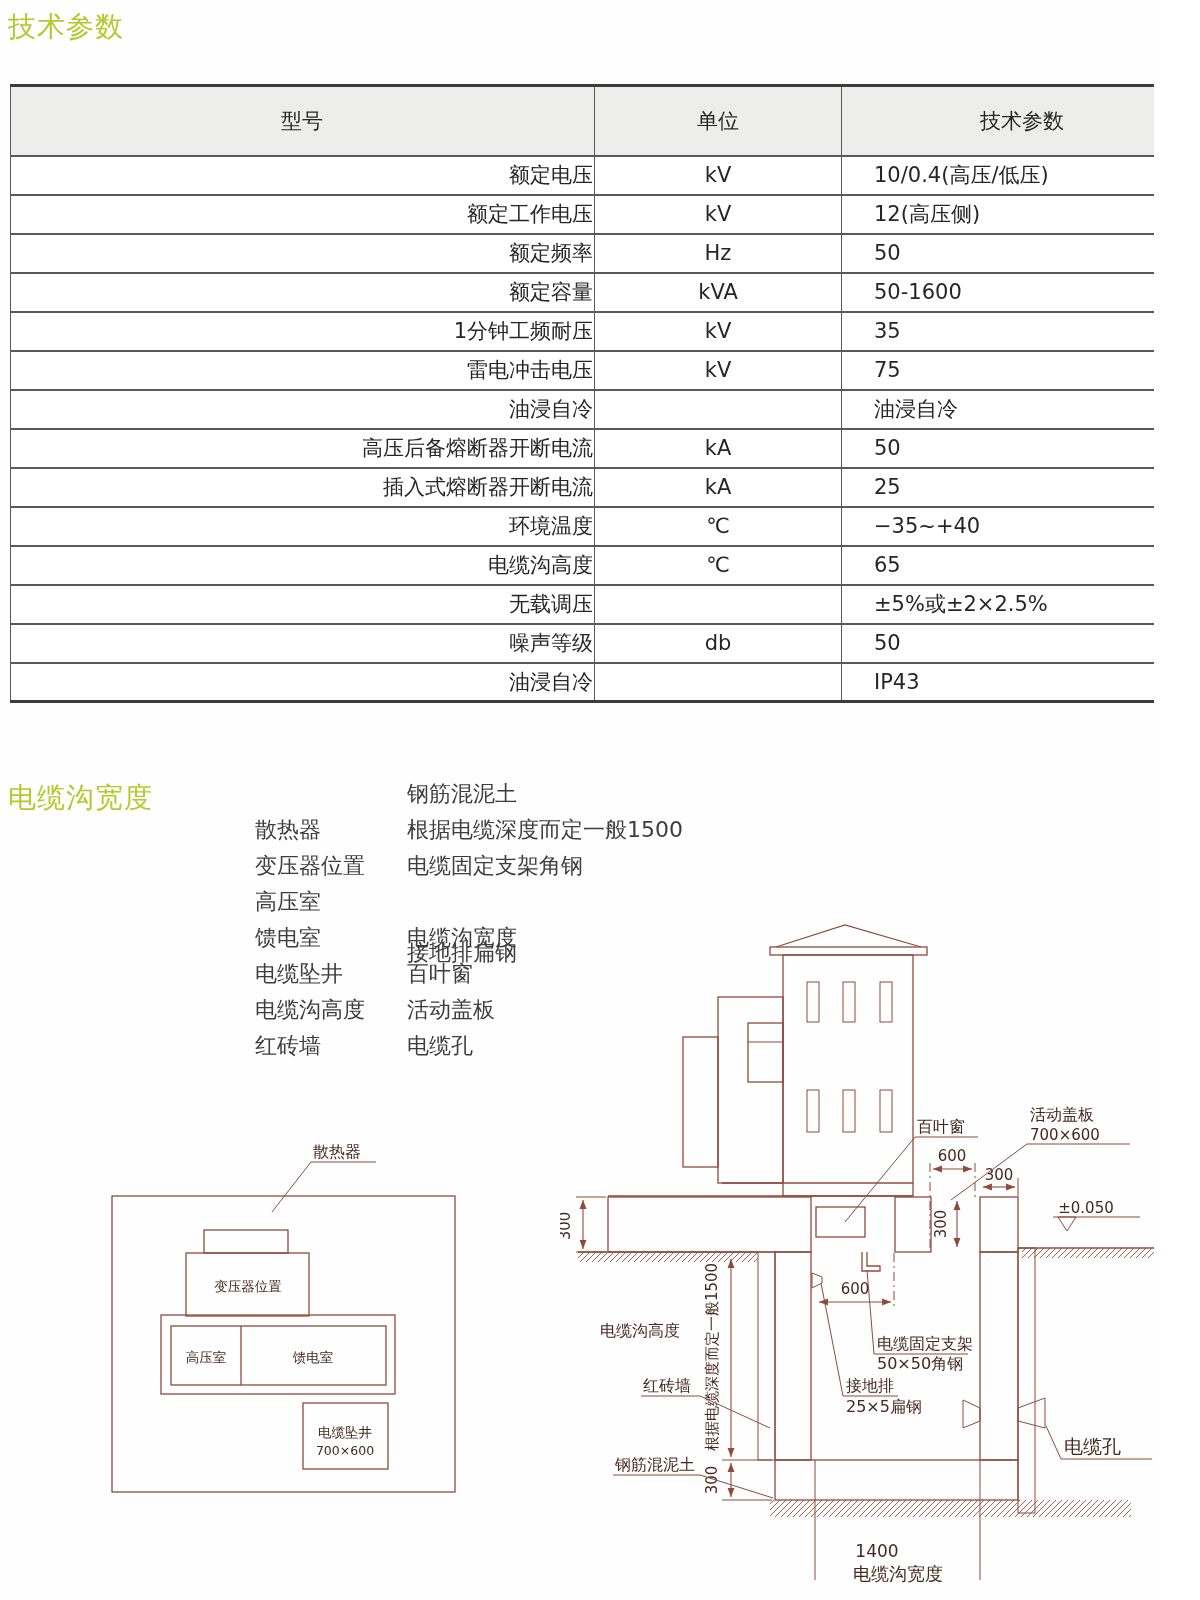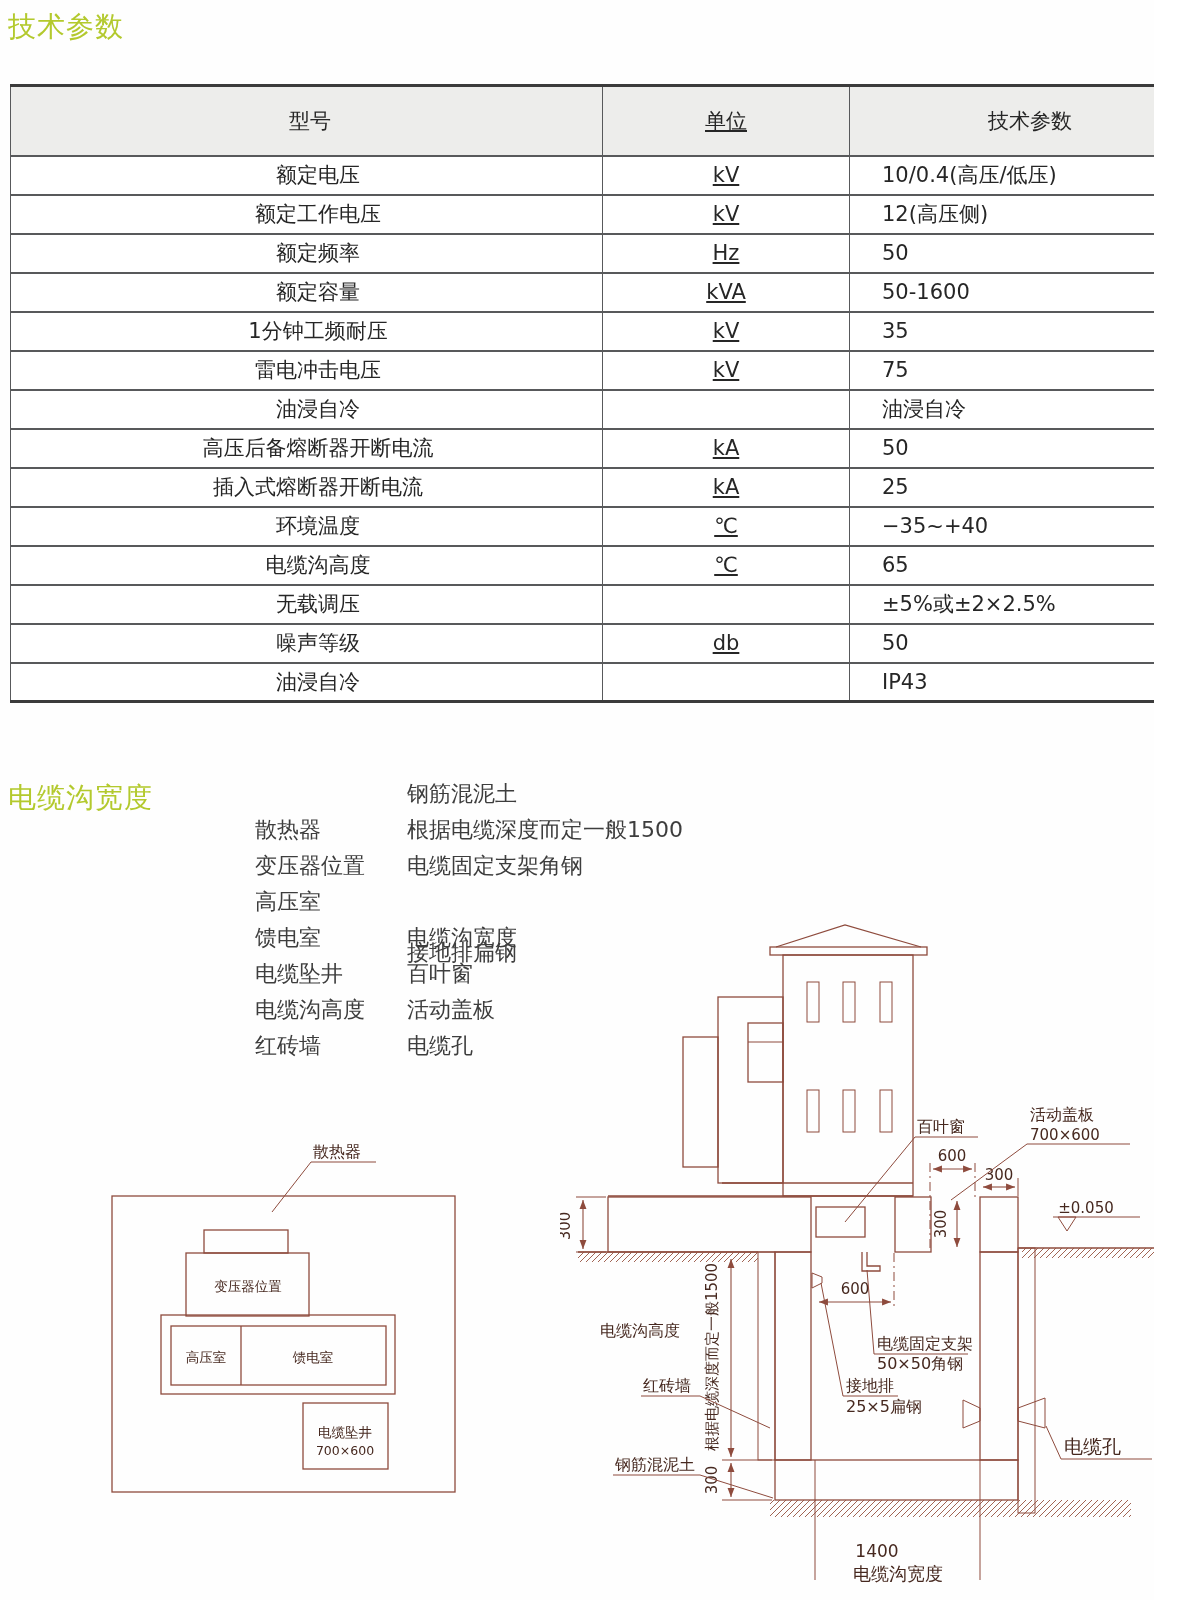--- a/index.html
+++ b/index.html
@@ -8,24 +8,24 @@
 
   .sec-title{position:absolute;left:8px;color:#b3c92d;font-size:28px;font-weight:500;letter-spacing:1px;white-space:nowrap;}
   #title1{top:8px;}
   #title2{top:779px;}
 
   table.spec{position:absolute;left:10px;top:84px;width:1186px;border-collapse:collapse;table-layout:fixed;
     font-size:21px;color:#262626;border:1px solid #58595b;border-top:3px solid #3b3b3b;border-bottom:3px solid #3b3b3b;}
   table.spec th,table.spec td{border:1px solid #58595b;border-top-width:2px;font-weight:normal;overflow:hidden;white-space:nowrap;}
   table.spec thead tr{height:70px;background:#ededeb;}
   table.spec tbody tr{height:39px;background:#ffffff;}
-  table.spec .c1{width:582px;text-align:center;padding-left:24px;}
-  table.spec .c2{width:244px;text-align:center;text-decoration:underline;}
+  table.spec .c1{width:582px;text-align:right;padding-left:24px;}
+  table.spec .c2{width:244px;text-align:center;}
   table.spec .c3{width:360px;text-align:left;padding-left:32px;}
-  table.spec th.c1{text-align:center;padding-left:8px;}
+  table.spec th.c1{text-align:center;padding-left:0;}
   table.spec th.c3{text-align:center;padding-left:0;}
 
   .legend-item{position:absolute;font-size:22px;color:#3d3d3d;white-space:nowrap;line-height:26px;}
 
   svg text{fill:#46281f;}
   svg .ln{stroke:#8e4b3d;fill:none;stroke-width:1.3;}
   svg .thin{stroke:#8e4b3d;fill:none;stroke-width:1;}
   svg .dim{stroke:#8e4b3d;fill:none;stroke-width:1.1;}
   svg .dash{stroke:#8e4b3d;fill:none;stroke-width:1;stroke-dasharray:9 4 2 4;}
   svg .cn{font-size:16px;}

